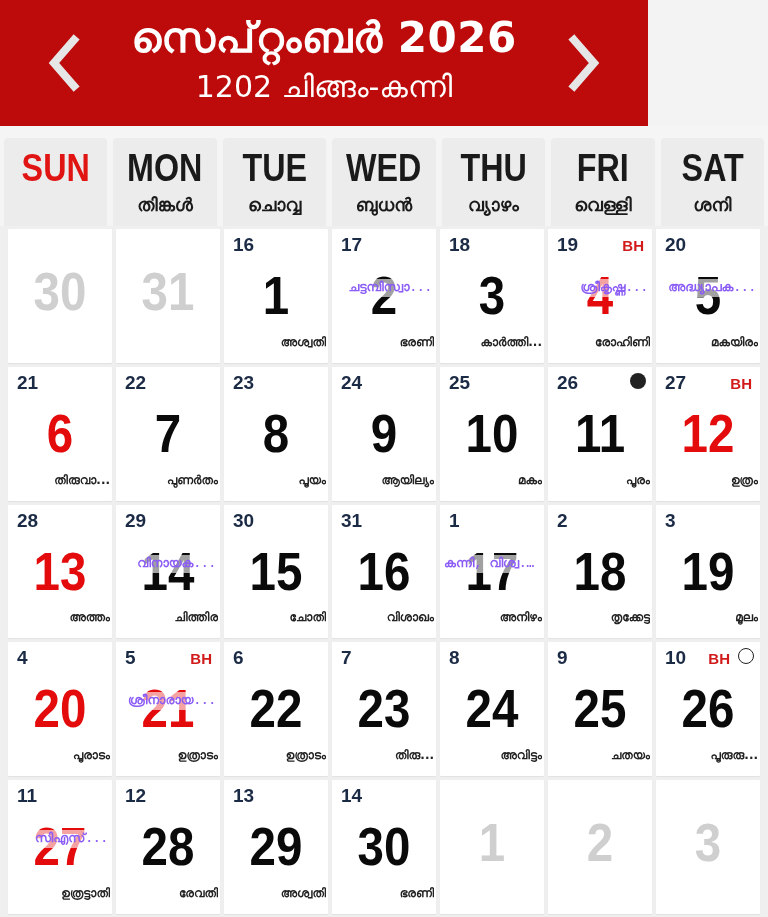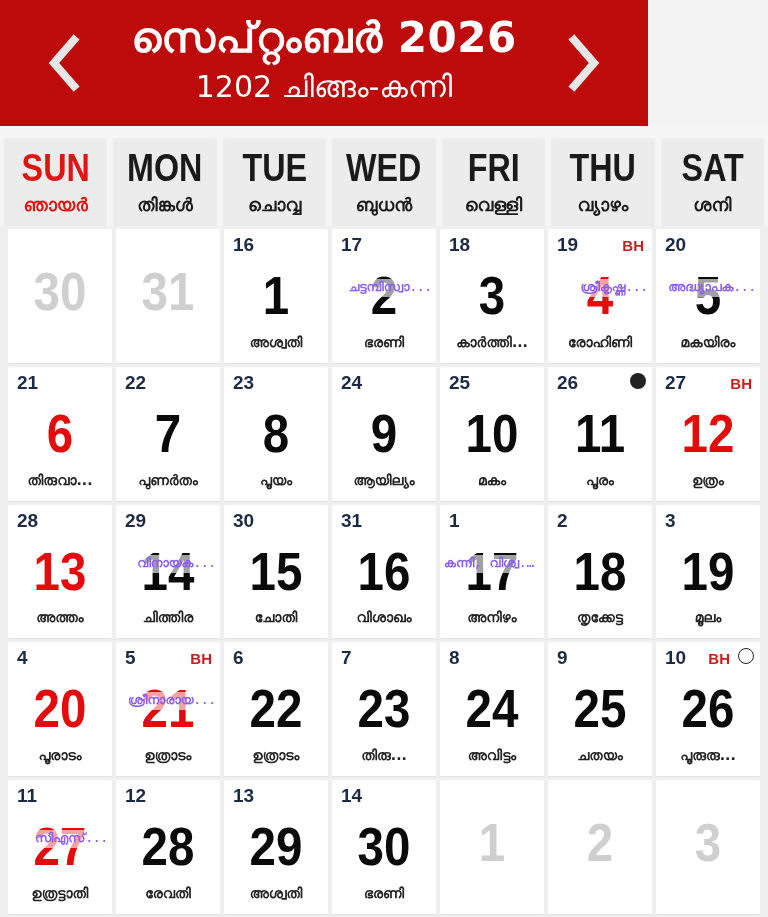--- a/index.html
+++ b/index.html
@@ -79,22 +79,22 @@
   }
   .cell .day.red { color: #e30b0b; }
   .cell .day.grey { color: #cfcfcf; top: 30px; }
   .cell .festival {
     position: absolute; left: 4px; right: 4px; top: 50px; text-align: right;
     font-family: Liberation Mono, monospace; font-weight: bold; font-size: 12.5px; line-height: 18px;
     color: #8b5cf6; background: rgba(255,255,255,0.62);
     white-space: nowrap; overflow: hidden; text-overflow: ellipsis;
   }
   .cell .star {
-    position: absolute; left: 2px; right: 2px; bottom: 10px; text-align: center;
-    font-family: "DejaVu Sans", sans-serif; font-weight: bold; font-size: 14px; line-height: 22px;
+    position: absolute; left: 2px; right: 2px; bottom: 10px; text-align: right;
+    font-family: "DejaVu Sans", sans-serif; font-weight: bold; font-size: 12px; line-height: 22px;
     color: #222; white-space: nowrap; overflow: hidden; text-overflow: ellipsis;
   }
 </style>
 </head>
 <body>
 
 <div class="header">
   <div class="nav-btn nav-prev">
     <svg viewBox="0 0 50 70">
       <polyline points="34,12 14,35 34,58" fill="none" stroke="#e6e6e6" stroke-width="8" stroke-linecap="square"></polyline>
@@ -105,41 +105,40 @@
   <div class="nav-btn nav-next">
     <svg viewBox="0 0 50 70">
       <polyline points="16,12 36,35 16,58" fill="none" stroke="#e6e6e6" stroke-width="8" stroke-linecap="square"></polyline>
     </svg>
   </div>
 </div>
 
 <div class="weekdays">
   <div class="wd sun">
     <span class="en">SUN</span>
-    <span class="ml">ഞായർ</span>
   </div>
   <div class="wd">
     <span class="en">MON</span>
     <span class="ml">തിങ്കൾ</span>
   </div>
   <div class="wd">
     <span class="en">TUE</span>
     <span class="ml">ചൊവ്വ</span>
   </div>
   <div class="wd">
     <span class="en">WED</span>
     <span class="ml">ബുധൻ</span>
   </div>
   <div class="wd">
+    <span class="en">THU</span>
+    <span class="ml">വ്യാഴം</span>
+  </div>
+  <div class="wd">
     <span class="en">FRI</span>
     <span class="ml">വെള്ളി</span>
-  </div>
-  <div class="wd">
-    <span class="en">THU</span>
-    <span class="ml">വ്യാഴം</span>
   </div>
   <div class="wd">
     <span class="en">SAT</span>
     <span class="ml">ശനി</span>
   </div>
 </div>
 
 <div class="grid" id="calendar-grid">
     <div class="cell">
       <div class="day grey">30</div>

